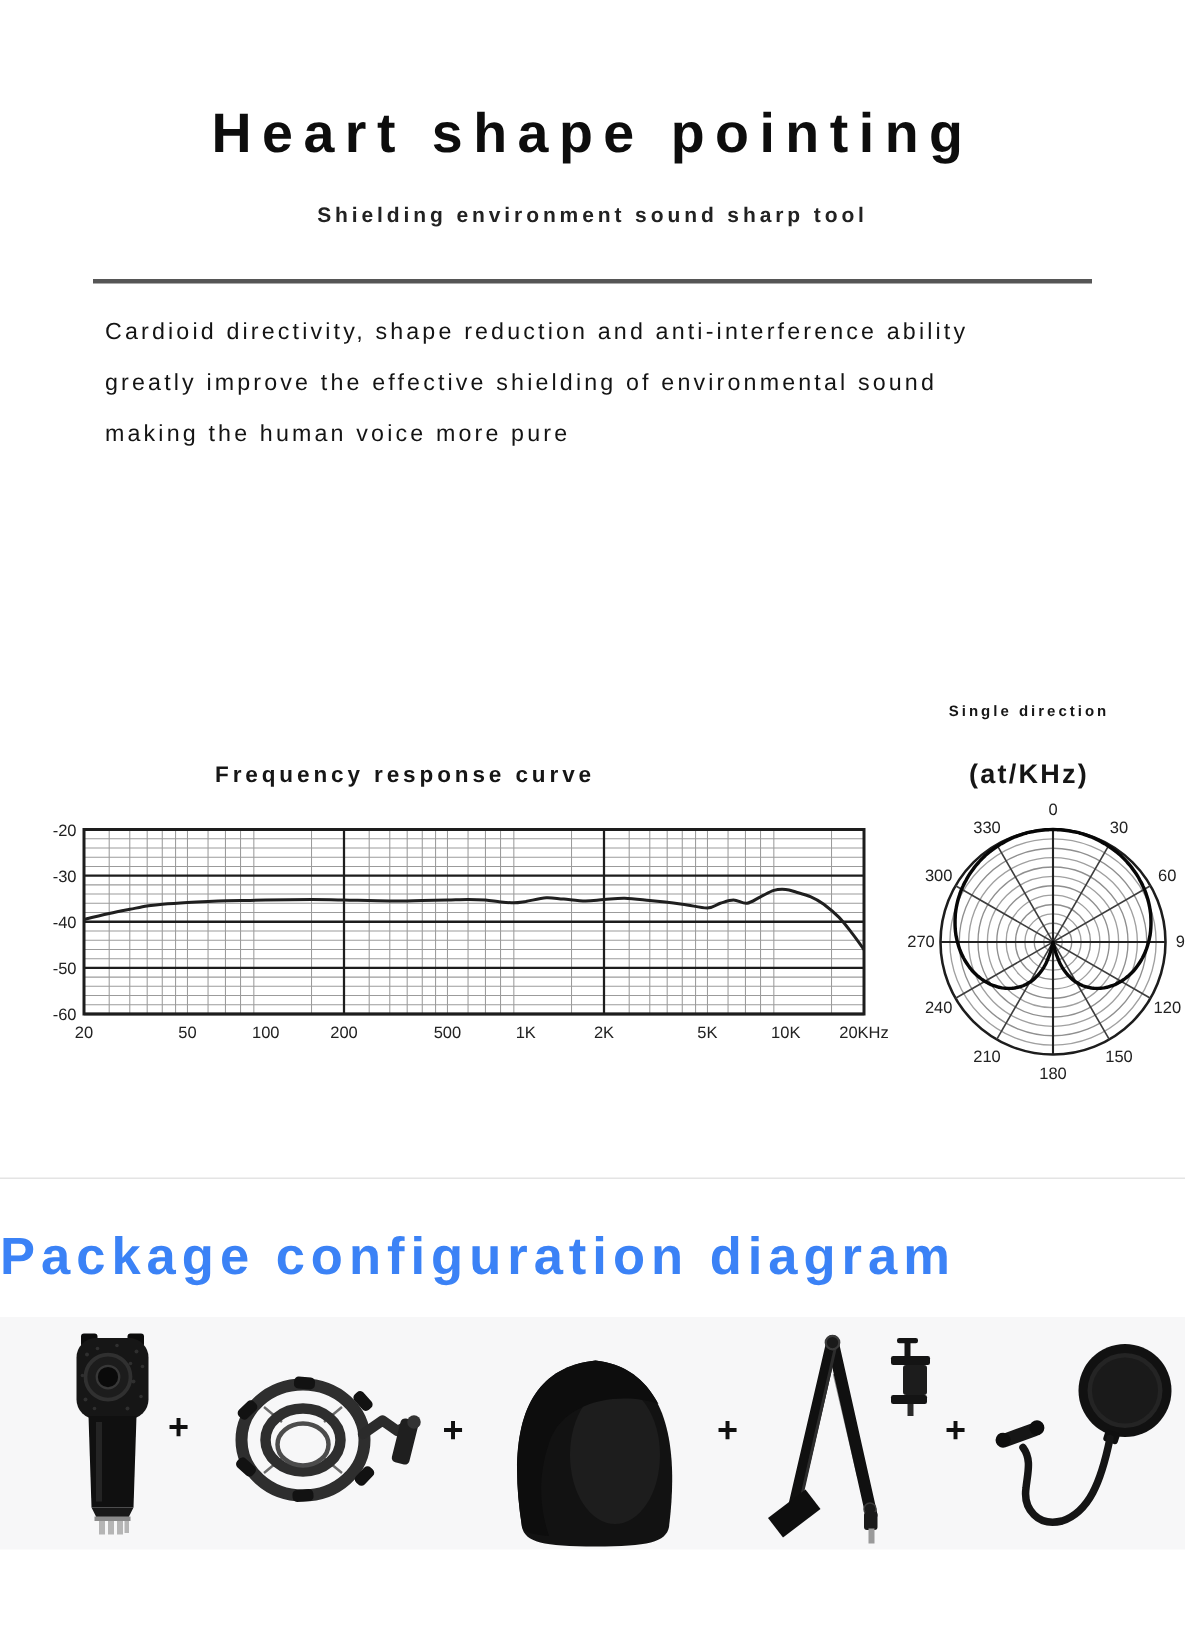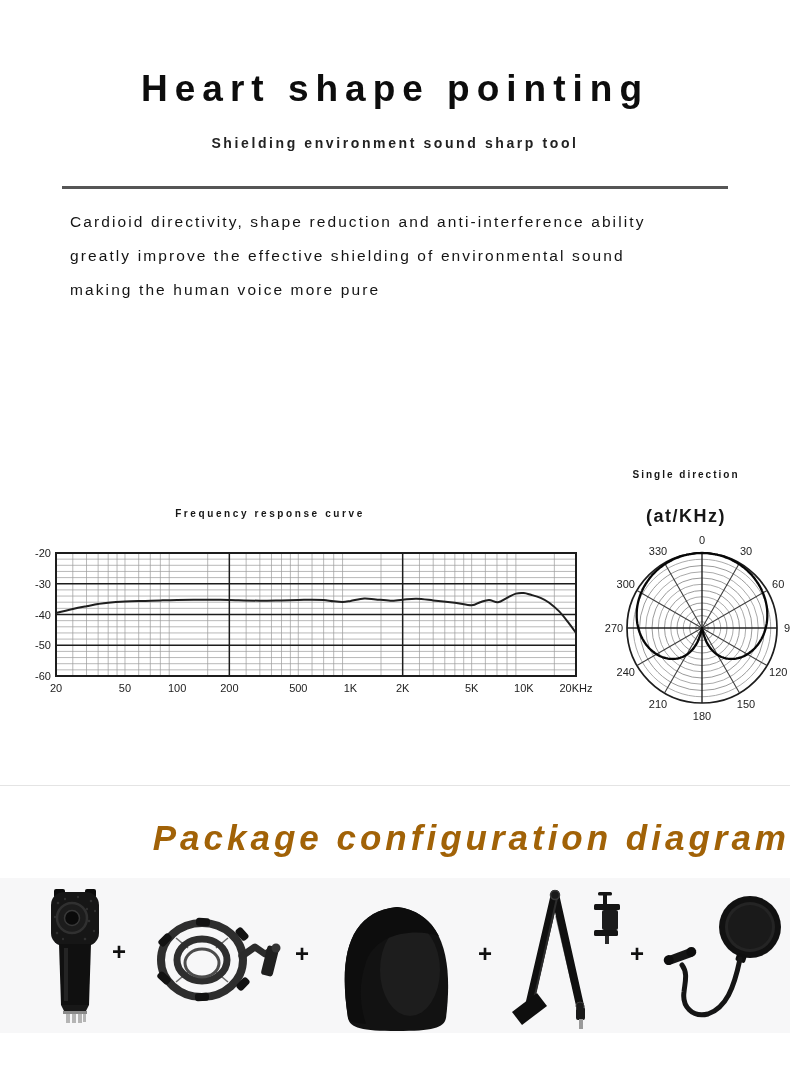--- a/index.html
+++ b/index.html
@@ -8,30 +8,30 @@
   .abs{position:absolute;}
   h1.hero{left:0;top:68px;width:790px;margin:0;text-align:center;
       font-size:37px;font-weight:800;letter-spacing:7px;color:#0d0d0d;}
   .hero-sub{left:0;top:135px;width:790px;text-align:center;
       font-size:14px;font-weight:700;letter-spacing:2.6px;color:#222;}
   .divider{left:62px;top:186px;width:666px;height:3px;background:#565656;}
   .desc{left:70px;top:205px;width:670px;font-size:15.5px;font-weight:500;
       letter-spacing:2.1px;line-height:34px;color:#141414;}
   .desc p{margin:0;}
   .freq-title{left:60px;top:508px;width:420px;text-align:center;
-      font-size:10px;font-weight:700;letter-spacing:2.6px;color:#161616;}
+      font-size:15px;font-weight:700;letter-spacing:2.6px;color:#161616;}
   #freq-chart{left:20px;top:540px;}
   .polar-title{left:586px;top:469px;width:200px;text-align:center;
       font-size:10px;font-weight:700;letter-spacing:2px;color:#161616;}
   .polar-sub{left:586px;top:506px;width:200px;text-align:center;
       font-size:18px;font-weight:700;letter-spacing:1.5px;color:#161616;}
   #polar-chart{left:602px;top:528px;}
   .section-divider{left:0;top:785px;width:790px;height:1px;background:#e4e4e4;}
-  h2.pkg{left:0;top:818px;width:790px;margin:0;text-align:right;
-      font-size:35px;font-weight:800;letter-spacing:4px;color:#a16207;font-style:italic;}
+  h2.pkg{left:0;top:818px;width:790px;margin:0;text-align:left;
+      font-size:35px;font-weight:800;letter-spacing:4px;color:#3b82f6;}
   .strip{left:0;top:878px;width:790px;height:155px;background:#f7f7f8;}
   .strip .item{position:absolute;}
   .plus{position:absolute;font-size:24px;font-weight:700;color:#101010;}
   svg text{font-family:"Liberation Sans", sans-serif;}
 </style>
 </head>
 <body>
 
 <div class="page">
 

